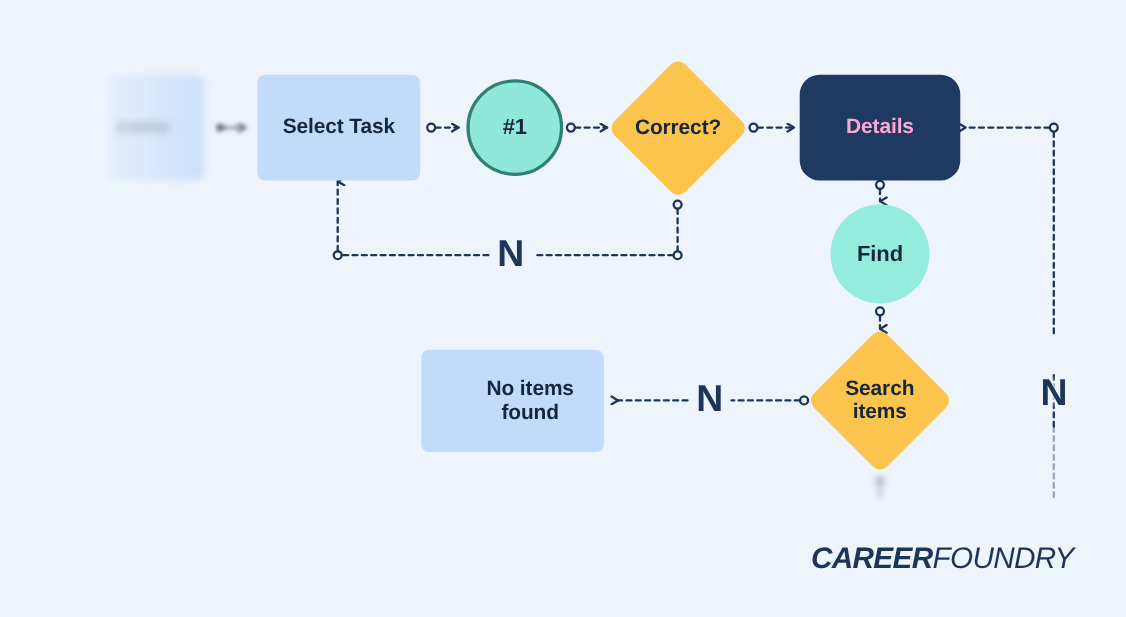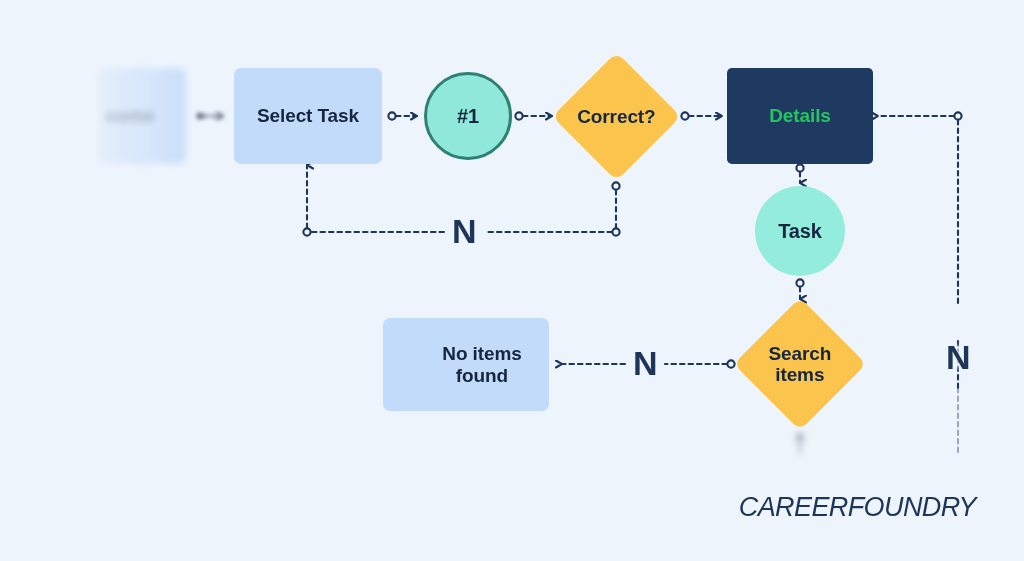--- a/index.html
+++ b/index.html
@@ -32,22 +32,22 @@
     letter-spacing: -0.1px;
   }
   
   .box-blue {
     background: #c3dbfa;
     border-radius: 7px;
     font-size: 19px;
   }
   .box-dark {
     background: #1f3a60;
-    border-radius: 5px;
-    color: #22c55e;
+    border-radius: 18px;
+    color: #f9a8d4;
     font-size: 19px;
   }
   
   .circle-teal {
     background: #8fe8da;
     border: 3px solid #2e7f74;
     border-radius: 50%;
     font-size: 20px;
   }
   .circle-mint {
@@ -88,21 +88,21 @@
   
   #logo {
     position: absolute;
     right: 48px; bottom: 38px;
     font-size: 27px;
     font-style: italic;
     letter-spacing: -0.6px;
     color: #1d3557;
     white-space: nowrap;
   }
-  #logo .light { font-weight: 400; }
+  #logo .light { font-weight: 700; }
   #logo .bold  { font-weight: normal; }
 </style>
 </head>
 <body>
 
 <div id="canvas">
 
   <svg id="edges" viewBox="0 0 1024 561" width="1024" height="561">
     <defs>
       <marker id="ah-r" markerWidth="9" markerHeight="9" refX="7.2" refY="4.5" orient="auto" markerUnits="userSpaceOnUse">
@@ -205,21 +205,21 @@
 
   <div class="node diamond" style="left:571px; top:71px; width:91px; height:91px;">
     <span class="dlabel">Correct?</span>
   </div>
 
   <div class="node box-dark" style="left:727px; top:68px; width:146px; height:96px;">
     <span>Details</span>
   </div>
 
   <div class="node circle-mint" style="left:755px; top:186px; width:90px; height:90px;">
-    <span>Task</span>
+    <span>Find</span>
   </div>
 
   <div class="node diamond" style="left:753px; top:317px; width:94px; height:94px;">
     <span class="dlabel">Search items</span>
   </div>
 
   <div class="node box-blue" style="left:383px; top:318px; width:166px; height:93px;padding-left:32px;">
     <span>No items found</span>
   </div>
 

